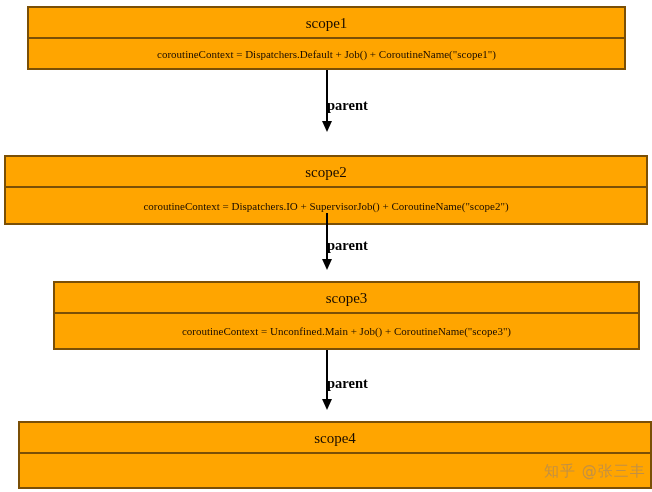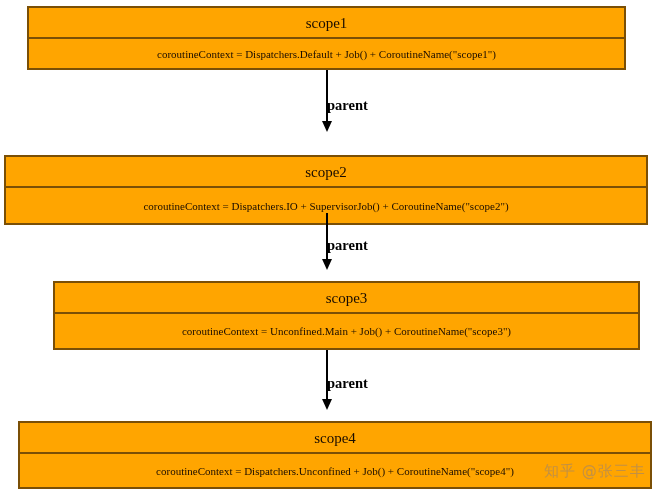--- a/index.html
+++ b/index.html
@@ -114,21 +114,20 @@
     <div class="node-body">coroutineContext = Dispatchers.IO + SupervisorJob() + CoroutineName("scope2")</div>
   </div>
 
   <div class="node" style="left: 33px; top: 281px; width: 587px; height: 69px; margin-left: 20px;">
     <div class="node-title">scope3</div>
     <div class="node-body">coroutineContext = Unconfined.Main + Job() + CoroutineName("scope3")</div>
   </div>
 
   <div class="node" style="left: 18px; top: 421px; width: 634px; height: 68px;">
     <div class="node-title">scope4</div>
-    <div class="node-body">coroutineContext = Dispatchers.Unconfined + Job() + CoroutineName("scope4")</div>
   </div>
 
   <div class="edge" style="left: 326px; top: 70px; width: 2px; height: 62px;">
     <div class="edge-line" style="height: 52px;"></div>
     <div class="edge-head" style="top: 51px;"></div>
   </div>
   <div class="edge-label" style="left: 327px; top: 98px;">parent</div>
 
   <div class="edge" style="left: 326px; top: 213px; width: 2px; height: 57px;">
     <div class="edge-line" style="height: 47px;"></div>

